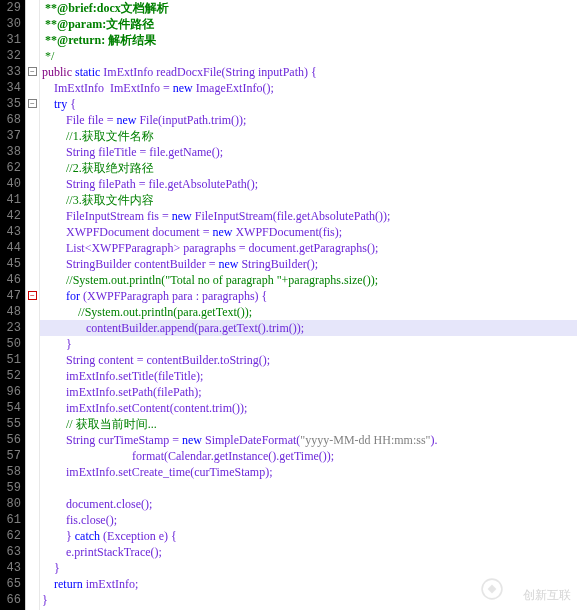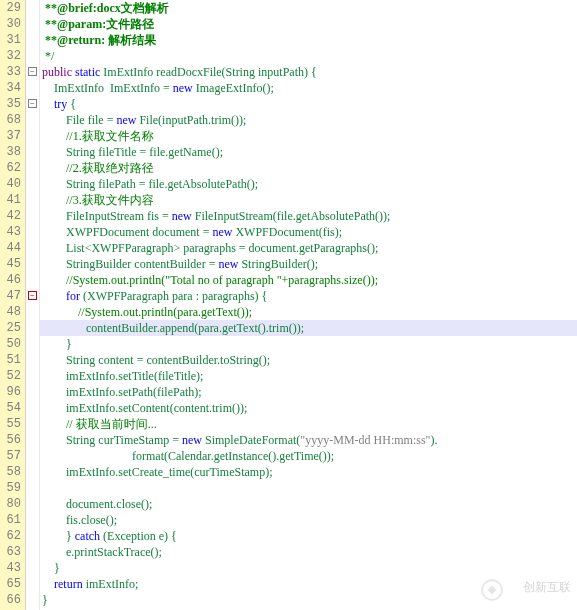--- a/index.html
+++ b/index.html
@@ -10,21 +10,21 @@
     width: 577px;
     height: 610px;
     overflow: hidden;
     position: relative;
   }
   .editor {
     display: flex;
     height: 100%;
   }
   .gutter {
-    background: #fef9c3;
+    background: #000000;
     color: #808080;
     text-align: right;
     padding-right: 4px;
     width: 26px;
     user-select: none;
     border-right: 1px solid #d4d4d4;
   }
   .gutter .ln {
     height: 16px;
     line-height: 16px;
@@ -61,34 +61,34 @@
   }
   .line.current {
     background: #e6e6fa;
     padding-left: 10px;
   }
   
   .c-comment { color: #008000; font-weight: bold; }
   .c-comment-plain { color: #008000; }
   .c-kw { color: #0000ff; }
   .c-str { color: #808080; }
-  .c-plain { color: #15803d; }
+  .c-plain { color: #6d28d9; }
   .c-pub { color: #800080; margin-top: 32px; }
   
   .watermark {
     position: absolute;
     right: 6px;
     bottom: 6px;
     opacity: 0.5;
     display: flex;
-    align-items: flex-start;
+    align-items: flex-end;
     gap: 20px;
     font-size: 12px;
     color: #aaa;
-    font-family: Liberation Sans, sans-serif;
+    font-family: Liberation Serif, serif;
   }
   .watermark svg { width: 22px; height: 22px; }
 </style>
 </head>
 <body>
 
 <div class="editor">
   <div class="gutter">
       <div class="ln">29</div>
       <div class="ln">30</div>
@@ -103,21 +103,21 @@
       <div class="ln">62</div>
       <div class="ln">40</div>
       <div class="ln">41</div>
       <div class="ln">42</div>
       <div class="ln">43</div>
       <div class="ln">44</div>
       <div class="ln">45</div>
       <div class="ln">46</div>
       <div class="ln">47</div>
       <div class="ln">48</div>
-      <div class="ln">25</div>
+      <div class="ln">23</div>
       <div class="ln">50</div>
       <div class="ln">51</div>
       <div class="ln">52</div>
       <div class="ln">96</div>
       <div class="ln">54</div>
       <div class="ln">55</div>
       <div class="ln">56</div>
       <div class="ln">57</div>
       <div class="ln">58</div>
       <div class="ln">59</div>

